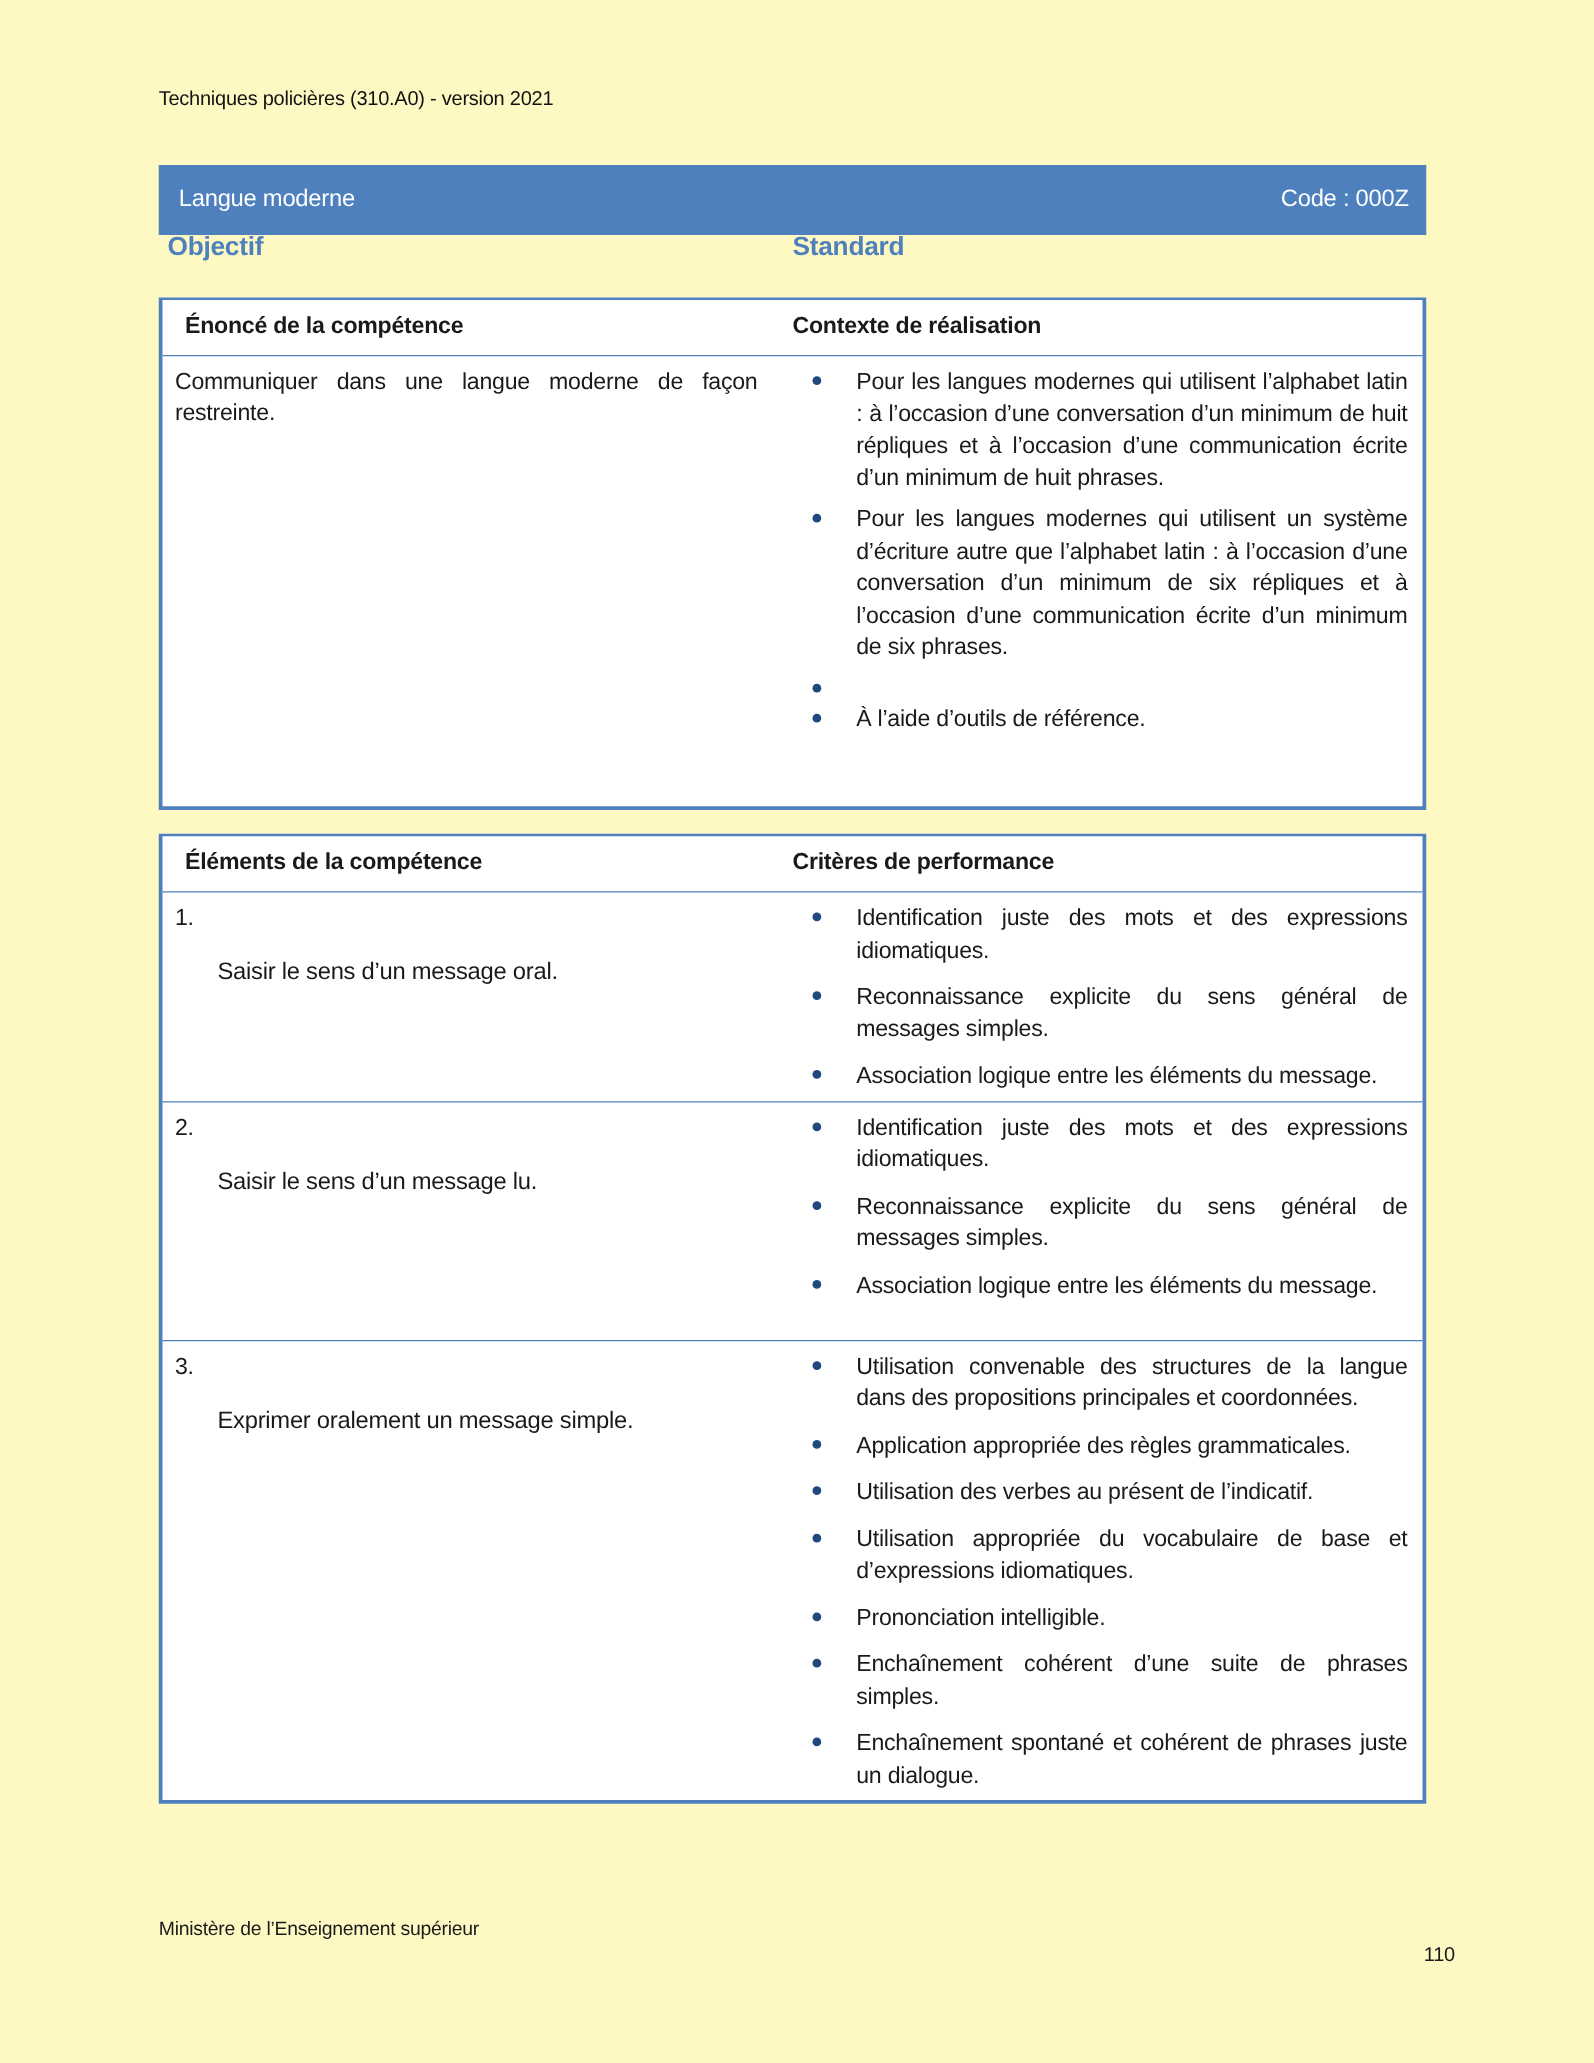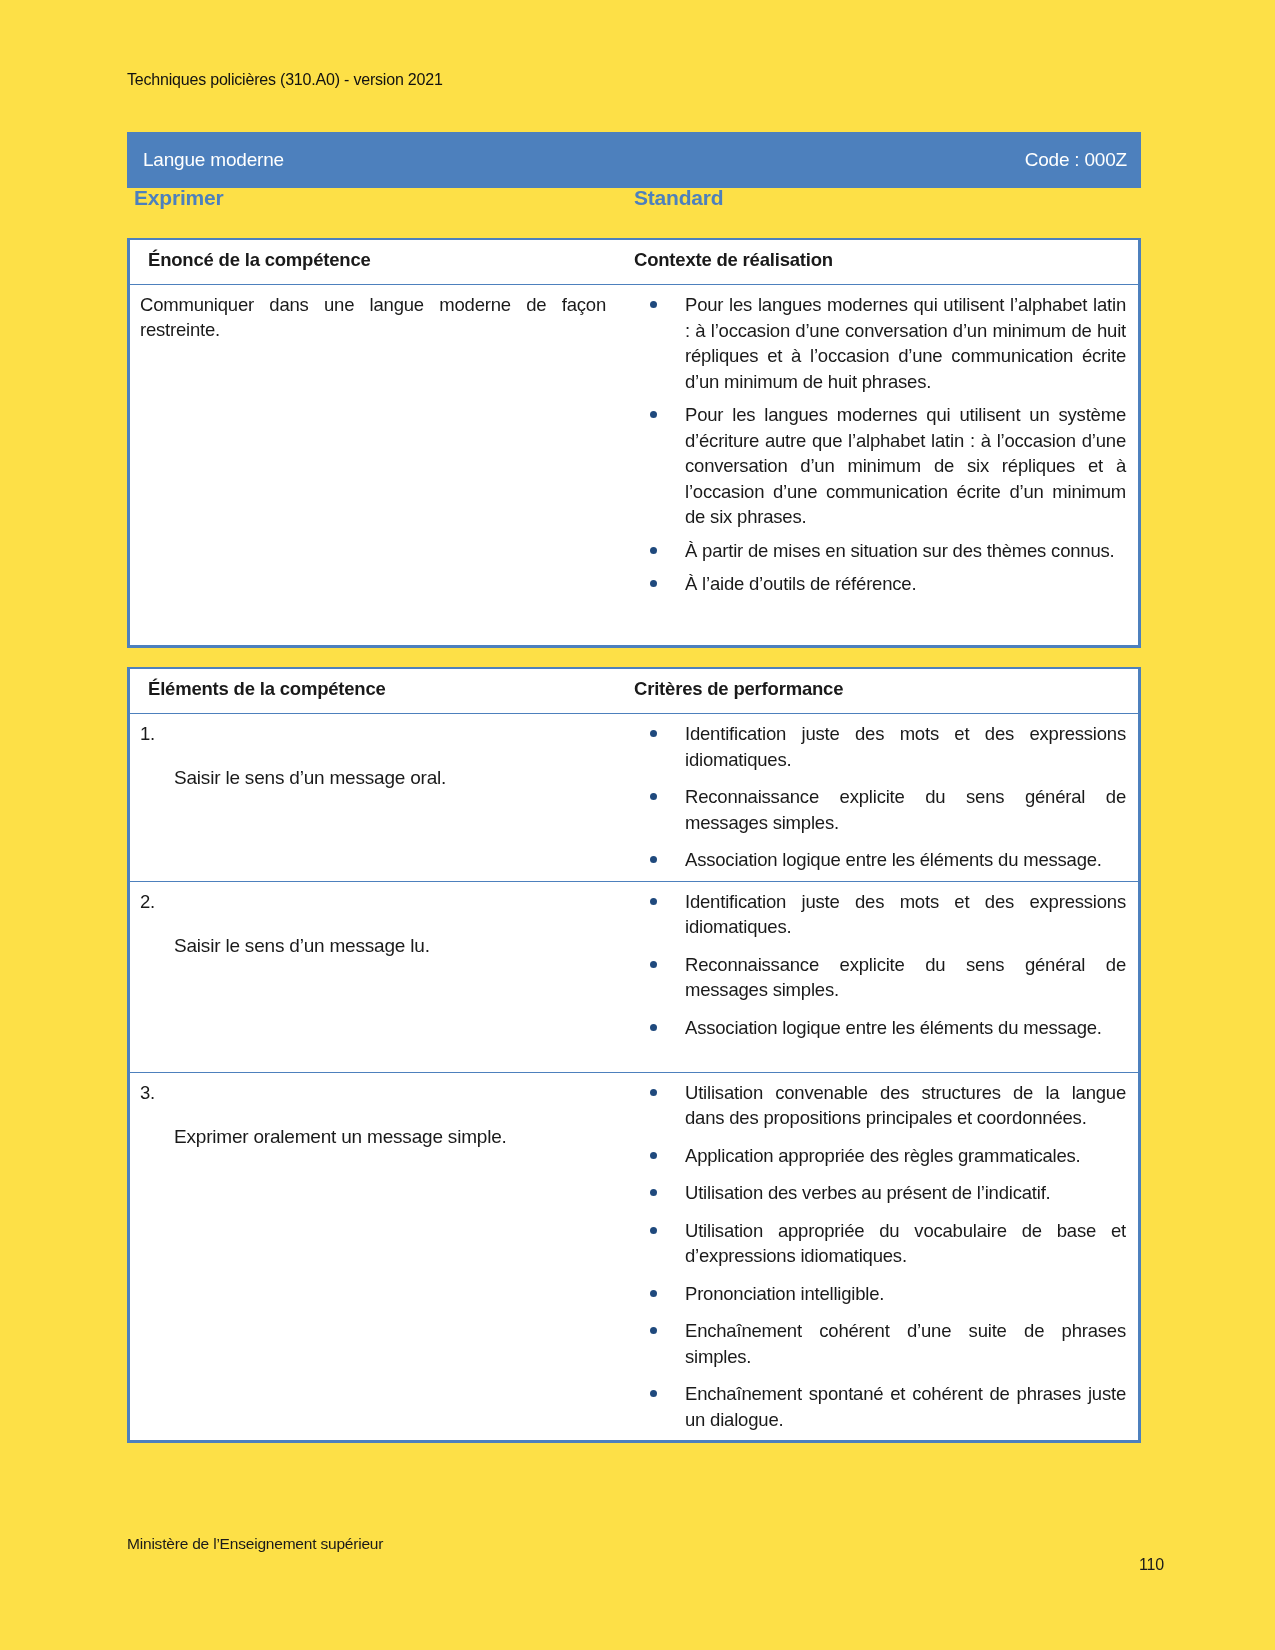--- a/index.html
+++ b/index.html
@@ -1,20 +1,20 @@
 <!DOCTYPE html>
 <html lang="fr"><head>
 <meta charset="utf-8">
 <style>
   html,body { margin:0; padding:0; background:#e9e9e9; }
   .page {
     position:relative;
     width:1275px; height:1650px;
     margin:0 auto;
-    background:#fde047;
+    background:#fef9c3;
     font-family:"Liberation Sans","DejaVu Sans",sans-serif;
     color:#1a1a1a;
     letter-spacing:-0.2px;
   }
   .running-header {
     position:absolute; left:127px; top:71px;
     font-size:16px; color:#111;
   }
   .banner {
     position:absolute; left:127px; top:132px;
@@ -98,21 +98,21 @@
 <div class="page">
 
   <div class="running-header">Techniques policières (310.A0) - version 2021</div>
 
   <div class="banner">
     <span>Langue moderne</span>
     <span>Code : 000Z</span>
   </div>
 
   <div class="col-headings">
-    <div class="hcell left heading-blue">Exprimer</div>
+    <div class="hcell left heading-blue">Objectif</div>
     <div class="hcell heading-blue">Standard</div>
   </div>
 
   <div class="doc-table table-1">
     <div class="t-header">
       <div class="th left">Énoncé de la compétence</div>
       <div class="th">Contexte de réalisation</div>
     </div>
     <div class="t-row t1-body">
       <div class="cell statement">Communiquer dans une langue moderne de façon restreinte.</div>
@@ -123,21 +123,20 @@
             <span class="b-text">Pour les langues modernes qui utilisent l’alphabet latin : à l’occasion d’une conversation d’un minimum de huit répliques et à l’occasion d’une communication écrite d’un minimum de huit phrases.</span>
           </div>
 
           <div class="bullet-item">
             <span class="dot"></span>
             <span class="b-text">Pour les langues modernes qui utilisent un système d’écriture autre que l’alphabet latin : à l’occasion d’une conversation d’un minimum de six répliques et à l’occasion d’une communication écrite d’un minimum de six phrases.</span>
           </div>
 
           <div class="bullet-item">
             <span class="dot"></span>
-            <span class="b-text">À partir de mises en situation sur des thèmes connus.</span>
           </div>
 
           <div class="bullet-item">
             <span class="dot"></span>
             <span class="b-text">À l’aide d’outils de référence.</span>
           </div>
         </div>
     </div>
   </div>
 

